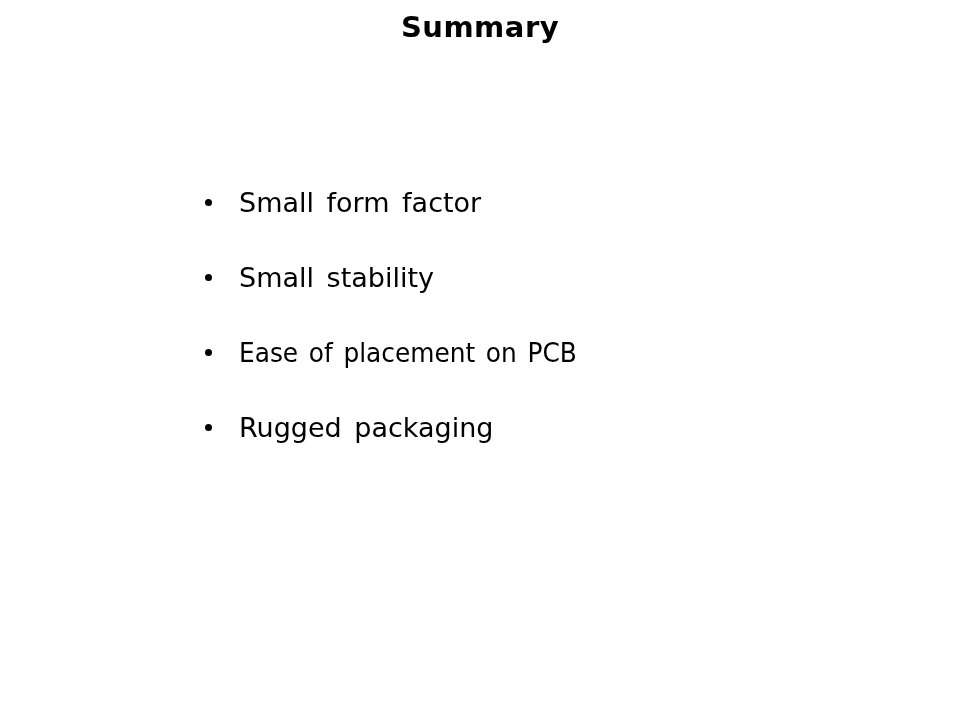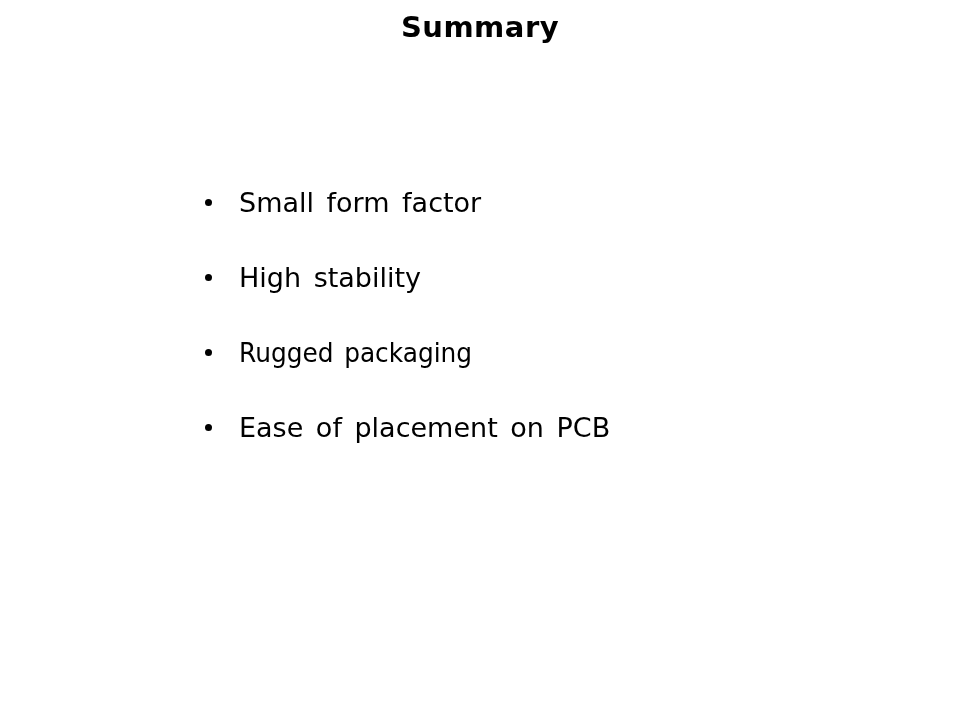--- a/index.html
+++ b/index.html
@@ -74,24 +74,24 @@
 <div class="slide">
   <div class="slide-title">Summary</div>
 
   <ul class="bullet-list">
       <li class="bullet-item">
         <span class="bullet-dot"></span>
         <span class="bullet-text">Small form factor</span>
       </li>
       <li class="bullet-item">
         <span class="bullet-dot"></span>
-        <span class="bullet-text">High stability</span>
+        <span class="bullet-text">Small stability</span>
+      </li>
+      <li class="bullet-item">
+        <span class="bullet-dot"></span>
+        <span class="bullet-text">Ease of placement on PCB</span>
       </li>
       <li class="bullet-item">
         <span class="bullet-dot"></span>
         <span class="bullet-text">Rugged packaging</span>
       </li>
-      <li class="bullet-item">
-        <span class="bullet-dot"></span>
-        <span class="bullet-text">Ease of placement on PCB</span>
-      </li>
     </ul>
 </div>
 
 </body></html>

